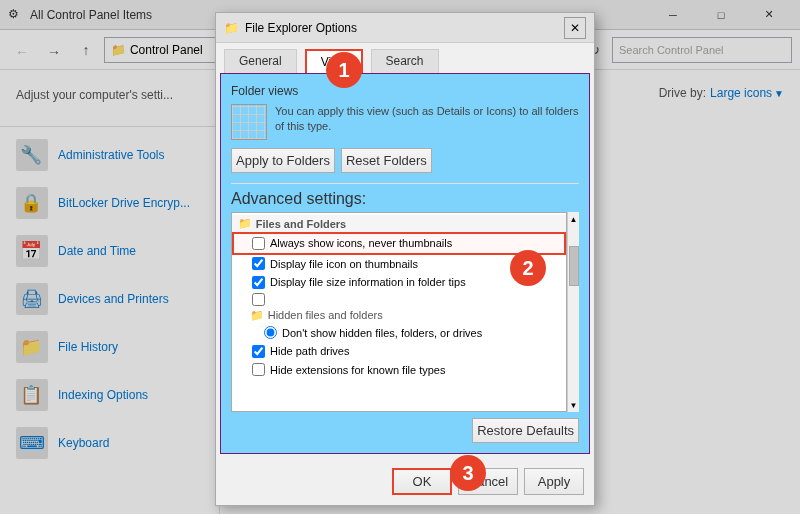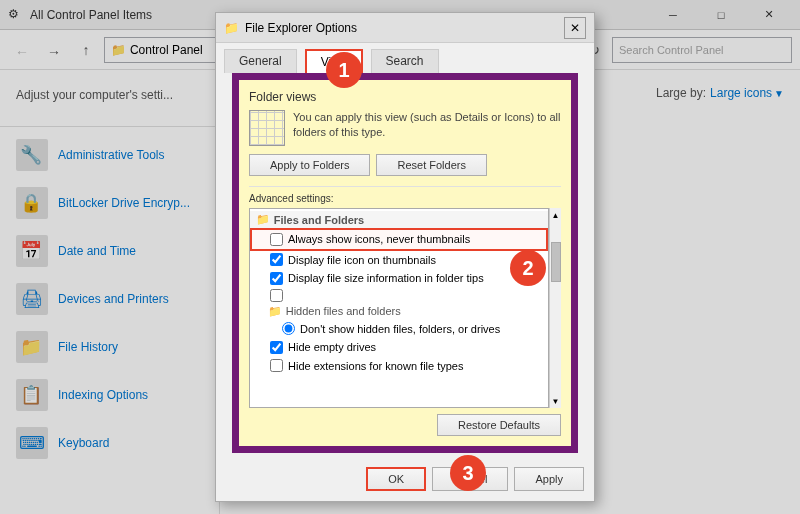--- a/index.html
+++ b/index.html
@@ -255,23 +255,23 @@
       position: relative;
       z-index: 1;
       color: #000;
     }
 
     .dialog-tab.active-highlight {
       border: 2px solid #e8412a;
     }
 
     .dialog-body {
-      background: #fef9c3;
-      border: 7px solid #701a75;
-      margin: 0 16px 8px;
+      background: #7dd3fc;
+      border: 1px solid #701a75;
+      margin: 0 4px 8px;
       padding: 10px;
     }
 
     .folder-views-section {
       margin-bottom: 10px;
     }
 
     .section-title {
       font-size: 12px;
       color: #333;
@@ -304,32 +304,32 @@
       line-height: 1.4;
     }
 
     .folder-views-buttons {
       display: flex;
       gap: 6px;
       margin-bottom: 8px;
     }
 
     .win-btn {
-      padding: 4px 20px;
+      padding: 4px 4px;
       border: 1px solid #adadad;
       background: linear-gradient(to bottom, #f6f6f6, #e8e8e8);
       cursor: pointer;
-      font-size: 11px;
+      font-size: 13px;
       color: #333;
       min-width: 80px;
     }
     .win-btn:disabled { color: #aaa; cursor: default; }
 
     .advanced-label {
-      font-size: 10px;
+      font-size: 16px;
       color: #333;
       margin-bottom: 4px;
     }
 
     .advanced-listbox {
       border: 1px solid #aaa;
       height: 200px;
       overflow-y: scroll;
       background: #fff;
       padding: 2px 0;
@@ -489,21 +489,21 @@
       </div>
       <div class="sidebar-item">
         <div class="sidebar-item-icon">⌨</div>
         <span>Keyboard</span>
       </div>
     </div>
 
     <div class="cp-main">
 
       <div class="viewby-bar">
-        <span>Large by:</span>
+        <span>Drive by:</span>
         <span class="viewby-link">
           <span>Large icons</span>
           <span style="font-size:10px;">▼</span>
         </span>
       </div>
 
       <div style="color:#0078d4;font-size:11px;padding:4px 0;">
         <div style="margin-bottom:6px;">...up and Restore<br>...dows 7)</div>
         <div style="margin-bottom:6px;">...ential Manager</div>
         <div style="margin-bottom:6px;">...ce Manager</div>
@@ -592,21 +592,21 @@
         </div>
 
         <div class="adv-subitem">
           <input type="radio" name="hidden" id="dont-show-hidden" checked="" style="">
           <label for="dont-show-hidden">Don't show hidden files, folders, or drives</label>
         </div>
 
 
         <div class="adv-item">
           <input type="checkbox" id="hide-empty-drives" checked="" style="">
-          <label for="hide-empty-drives">Hide empty drives</label>
+          <label for="hide-empty-drives">Hide path drives</label>
         </div>
 
         <div class="adv-item">
           <input type="checkbox" id="hide-extensions" style="">
           <label for="hide-extensions">Hide extensions for known file types</label>
         </div>
 
       </div>
       <div class="scrollbar">
         <div style="width:12px;height:14px;display:flex;align-items:center;justify-content:center;font-size:8px;">▲</div>

